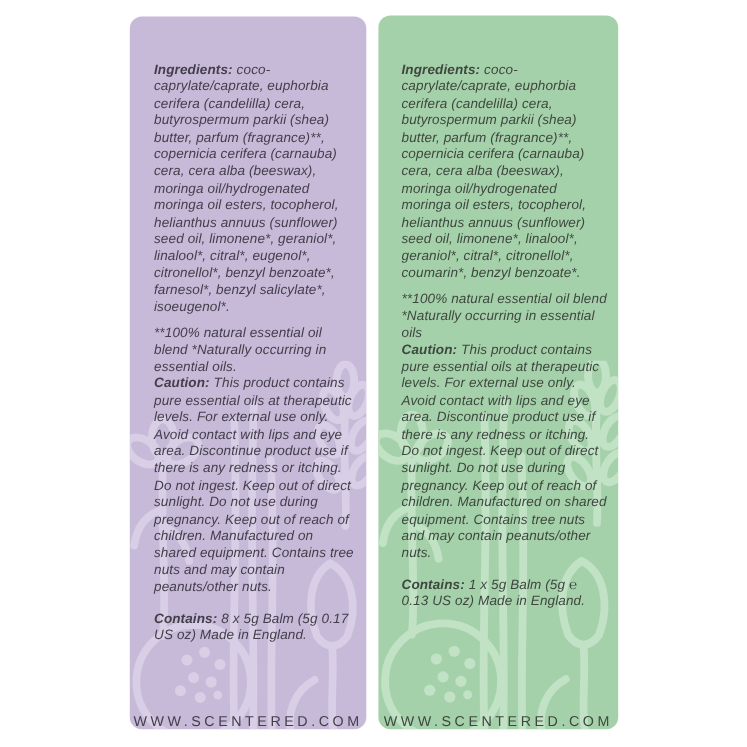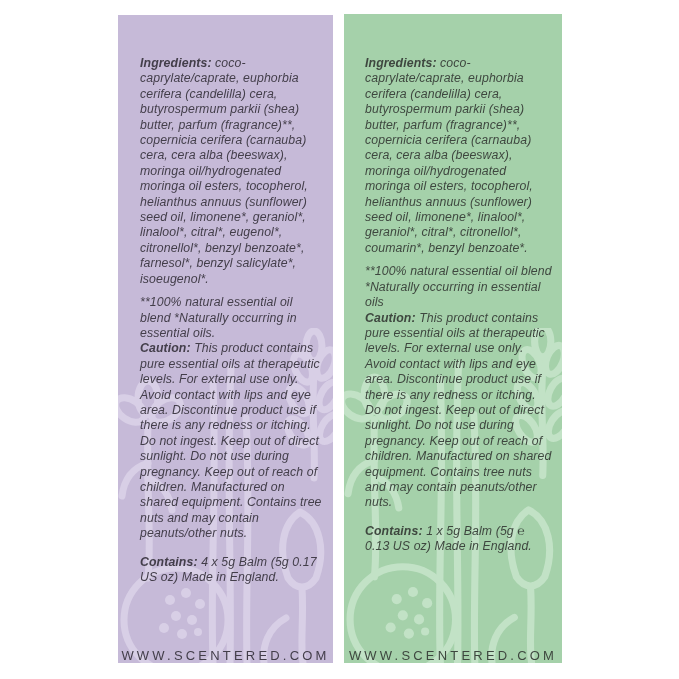--- a/index.html
+++ b/index.html
@@ -2,21 +2,21 @@
 <html><head>
 <meta charset="utf-8">
 <style>
   html,body{margin:0;padding:0;}
   body{
     width:679px;height:679px;position:relative;overflow:hidden;
     background:#ffffff;
     font-family:"Liberation Sans", sans-serif;
   }
   .panel{
-    position:absolute;overflow:hidden;
+    position:absolute;overflow:hidden;border-radius:11px;
   }
   .panel-lavender{left:118px;top:15px;width:215px;height:648px;}
   .panel-green{left:344px;top:14px;width:218px;height:649px;}
   .content{
     position:relative;z-index:2;
     font-style:italic;
     font-size:12.3px;line-height:15.4px;
     letter-spacing:.1px;
   }
   .panel-lavender .content{padding:41px 9px 0 22px;}
@@ -84,21 +84,21 @@
         <circle cx="46" cy="300" r="5"></circle>
       <circle cx="64" cy="306" r="5"></circle>
         <circle cx="80" cy="304" r="4"></circle>
     </g>
   </svg>
 
   <div class="content">
     <p class="para para-ingredients"><span class="lead">Ingredients:</span> <span>coco-caprylate/caprate, euphorbia cerifera (candelilla) cera, butyrospermum parkii (shea) butter, parfum (fragrance)**, copernicia cerifera (carnauba) cera, cera alba (beeswax), moringa oil/hydrogenated moringa oil esters, tocopherol, helianthus annuus (sunflower) seed oil, limonene*, geraniol*, linalool*, citral*, eugenol*, citronellol*, benzyl benzoate*, farnesol*, benzyl salicylate*, isoeugenol*.</span></p>
     <p class="para para-note">**100% natural essential oil blend *Naturally occurring in essential oils.</p>
     <p class="para para-caution"><span class="lead">Caution:</span> <span>This product contains pure essential oils at therapeutic levels. For external use only. Avoid contact with lips and eye area. Discontinue product use if there is any redness or itching. Do not ingest. Keep out of direct sunlight. Do not use during pregnancy. Keep out of reach of children. Manufactured on shared equipment. Contains tree nuts and may contain peanuts/other nuts.</span></p>
-    <p class="para para-contains"><span class="lead">Contains:</span> <span>4 x 5g Balm (5g 0.17 US oz) Made in England.</span></p>
+    <p class="para para-contains"><span class="lead">Contains:</span> <span>8 x 5g Balm (5g 0.17 US oz) Made in England.</span></p>
   </div>
 
   <div class="website">WWW.SCENTERED.COM</div>
 </div>
 
 <div class="panel panel-green" style="background-color: rgb(165, 209, 170); color: rgb(62, 71, 63);">
 
   <svg class="watermark" viewBox="0 0 215 335" preserveAspectRatio="xMidYMax slice" style="color: rgb(194, 226, 198);">
     <g fill="none" stroke="currentColor" stroke-width="7" stroke-linecap="round" stroke-linejoin="round">
       <g>

